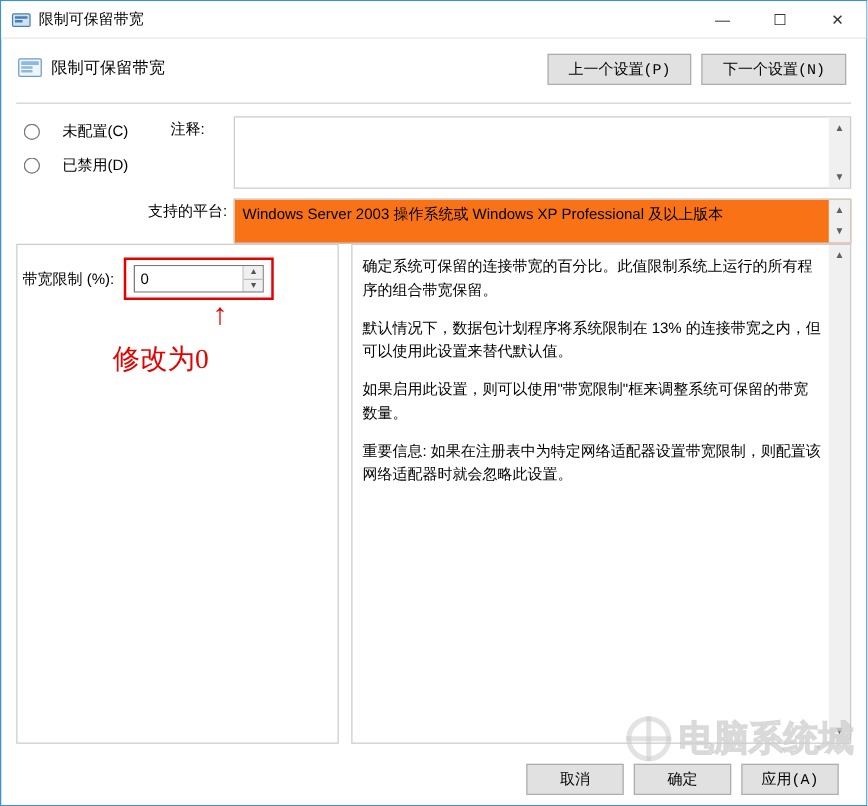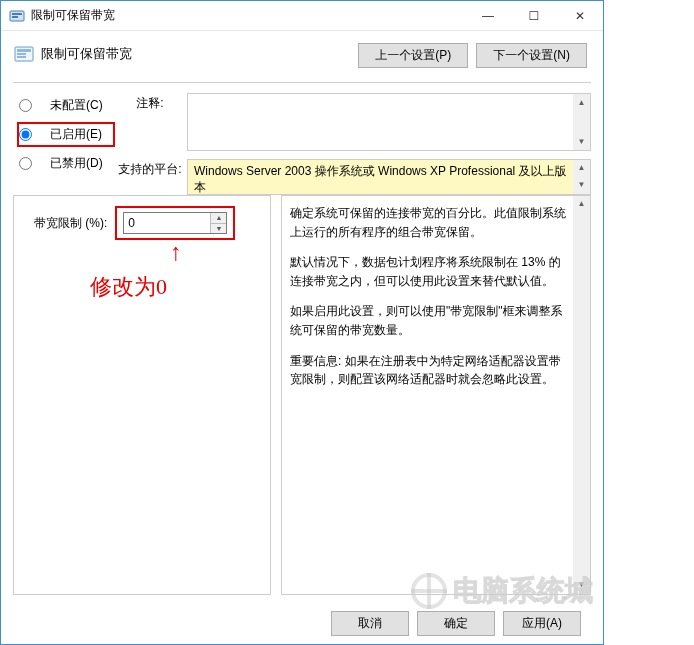--- a/index.html
+++ b/index.html
@@ -4,21 +4,21 @@
 <style>
   * { box-sizing: border-box; }
   body {
     margin: 0;
     font-family: "Microsoft YaHei", "Segoe UI", Tahoma, sans-serif;
     font-size: 12px;
     background: #fff;
     color: #000;
   }
   .window {
-    width: 604px;
+    width: 694px;
     height: 645px;
     border: 1px solid #3a90d0;
     display: flex;
     flex-direction: column;
     position: relative;
   }
   .titlebar {
     height: 30px;
     background: #fff;
     display: flex;
@@ -44,21 +44,21 @@
 
   .header-row { display: flex; align-items: flex-start; margin-bottom: 8px; }
   .header-icon { width: 22px; height: 22px; margin-right: 6px; margin-top: 2px; }
   .header-title { font-size: 13px; flex: 1; padding-top: 4px; }
   .header-btns { display: flex; gap: 8px; margin-top: 2px; margin-right: 4px;}
   .btn {
     background: #e1e1e1;
     border: 1px solid #adadad;
     padding: 3px 16px;
     font-size: 12px;
-    font-family: Liberation Sans, sans-serif;
+    font-family: Liberation Mono, monospace;
     cursor: pointer;
     min-width: 100px;
     text-align: center;
   }
 
   .sep { border: none; border-top: 1px solid #d0d0d0; margin: 6px 0 10px 0; }
 
   .config-row { display: flex; }
   .radio-col { width: 100px; padding-left: 6px; padding-top: 4px; }
   .radio-item { display: flex; align-items: center; margin-bottom: 10px; gap: 18px; }
@@ -71,21 +71,21 @@
   .comment-box {
     flex: 1;
     border: 1px solid #cccccc;
     background: #fff;
     height: 58px;
     position: relative;
   }
   .platform-box {
     flex: 1;
     border: 1px solid #cccccc;
-    background: #fef9c3;
+    background: #f97316;
     height: 36px;
     padding: 4px 22px 4px 6px;
     position: relative;
     font-size: 12px;
     line-height: 1.3;
   }
   .vscroll {
     position: absolute; right: 0; top: 0; bottom: 0; width: 17px;
     background: #f0f0f0;
     display: flex; flex-direction: column; justify-content: space-between;
@@ -97,21 +97,21 @@
 
   .mid-labels { display: flex; margin-top: 14px; margin-bottom: 4px; }
   .mid-labels .opt-label { width: 270px; padding-left: 4px; }
   .mid-labels .help-label { }
 
   .lower { flex: 1; display: flex; gap: 10px; min-height: 0; }
   .options-panel, .help-panel {
     border: 1px solid #cccccc;
     background: #fff;
   }
-  .options-panel { width: 258px; padding: 10px 20px; position: relative; }
+  .options-panel { width: 258px; padding: 10px 4px; position: relative; }
   .help-panel { flex: 1; padding: 8px 22px 8px 8px; position: relative; overflow: hidden; line-height: 1.55; }
   .help-panel p { margin: 0 0 12px 0; }
 
   .bw-row { display: flex; align-items: center; gap: 8px; }
   .bw-label { }
   .spinner-wrap { border: 2px solid #e60000; padding: 4px 6px; display: inline-flex; align-items: center; }
   .spinner {
     display: inline-flex; align-items: stretch;
     border: 1px solid #7a7a7a;
     height: 22px;
@@ -210,24 +210,20 @@
     </div>
 
     <hr class="sep">
 
     <div class="config-row">
       <div class="radio-col">
         <label class="radio-item">
           <input type="radio" name="state" style="">
           <span>未配置(C)</span>
         </label>
-        <label class="radio-item hl-red">
-          <input type="radio" name="state" checked="" style="">
-          <span>已启用(E)</span>
-        </label>
         <label class="radio-item">
           <input type="radio" name="state" style="">
           <span>已禁用(D)</span>
         </label>
       </div>
 
       <div class="config-right">
         <div class="field-row">
           <span class="field-label">注释:</span>
           <div class="comment-box">

